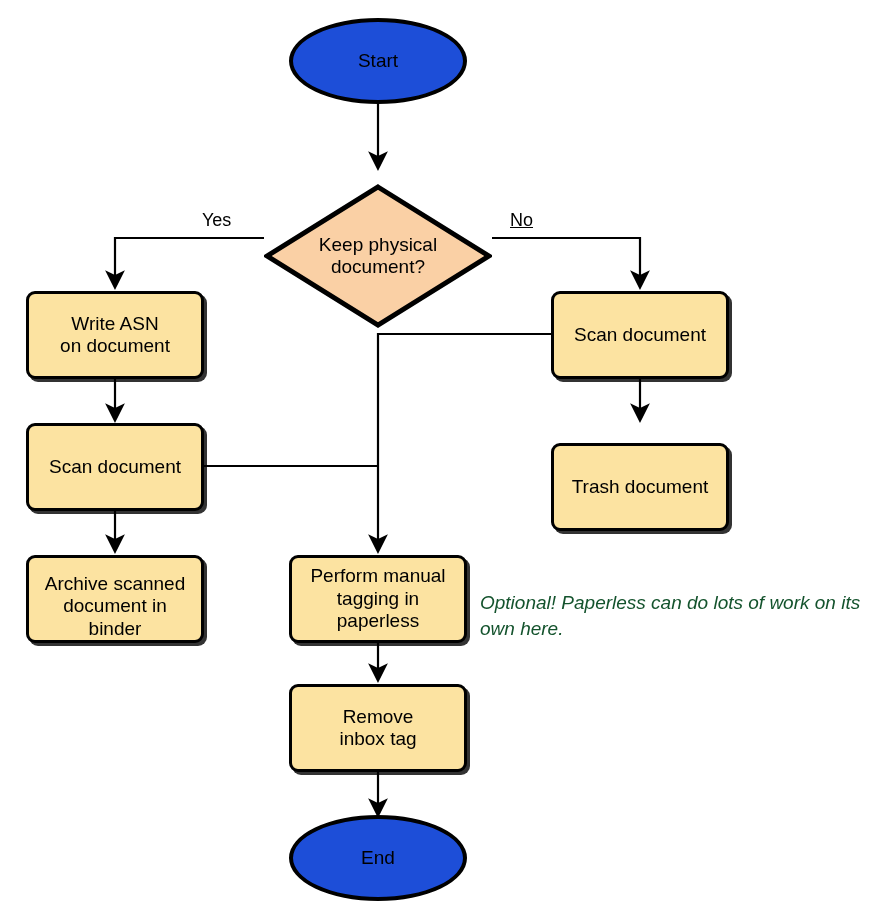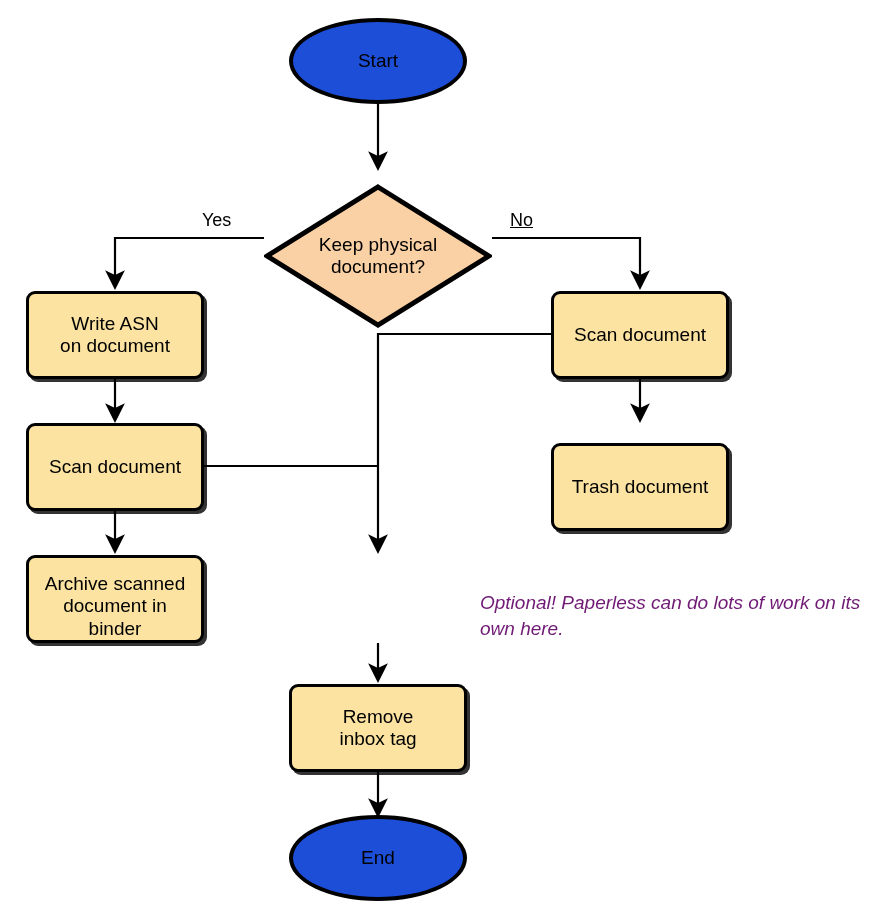--- a/index.html
+++ b/index.html
@@ -75,21 +75,21 @@
     font-size: 18px;
     color: #000000;
     z-index: 4;
     white-space: nowrap;
   }
   .annotation {
     position: absolute;
     font-style: italic;
     font-size: 19px;
     line-height: 1.35;
-    color: #701a75;
+    color: #14532d;
     z-index: 4;
     width: 405px;
   }
 </style>
 </head>
 <body>
 
 <div id="canvas">
 
   <svg class="edges" viewBox="0 0 888 907" xmlns="http://www.w3.org/2000/svg">
@@ -156,20 +156,25 @@
   </div>
 
   <div class="node node-process" style="left:551px; top:291px; width:178px; height:88px;">
     <span>Scan document</span>
   </div>
 
   <div class="node node-process" style="left:551px; top:423px; width:178px; height:88px;margin-top:20px;">
     <span>Trash document</span>
   </div>
 
+  <div class="node node-process" style="left:289px; top:555px; width:178px; height:88px;">
+    <span>Perform manual
+tagging in
+paperless</span>
+  </div>
 
   <div class="node node-terminal" style="left:289px; top:815px; width:178px; height:86px;">
     <span>End</span>
   </div>
 
   <div class="node node-process" style="left:289px; top:684px; width:178px; height:88px;">
     <span>Remove
 inbox tag</span>
   </div>
 

